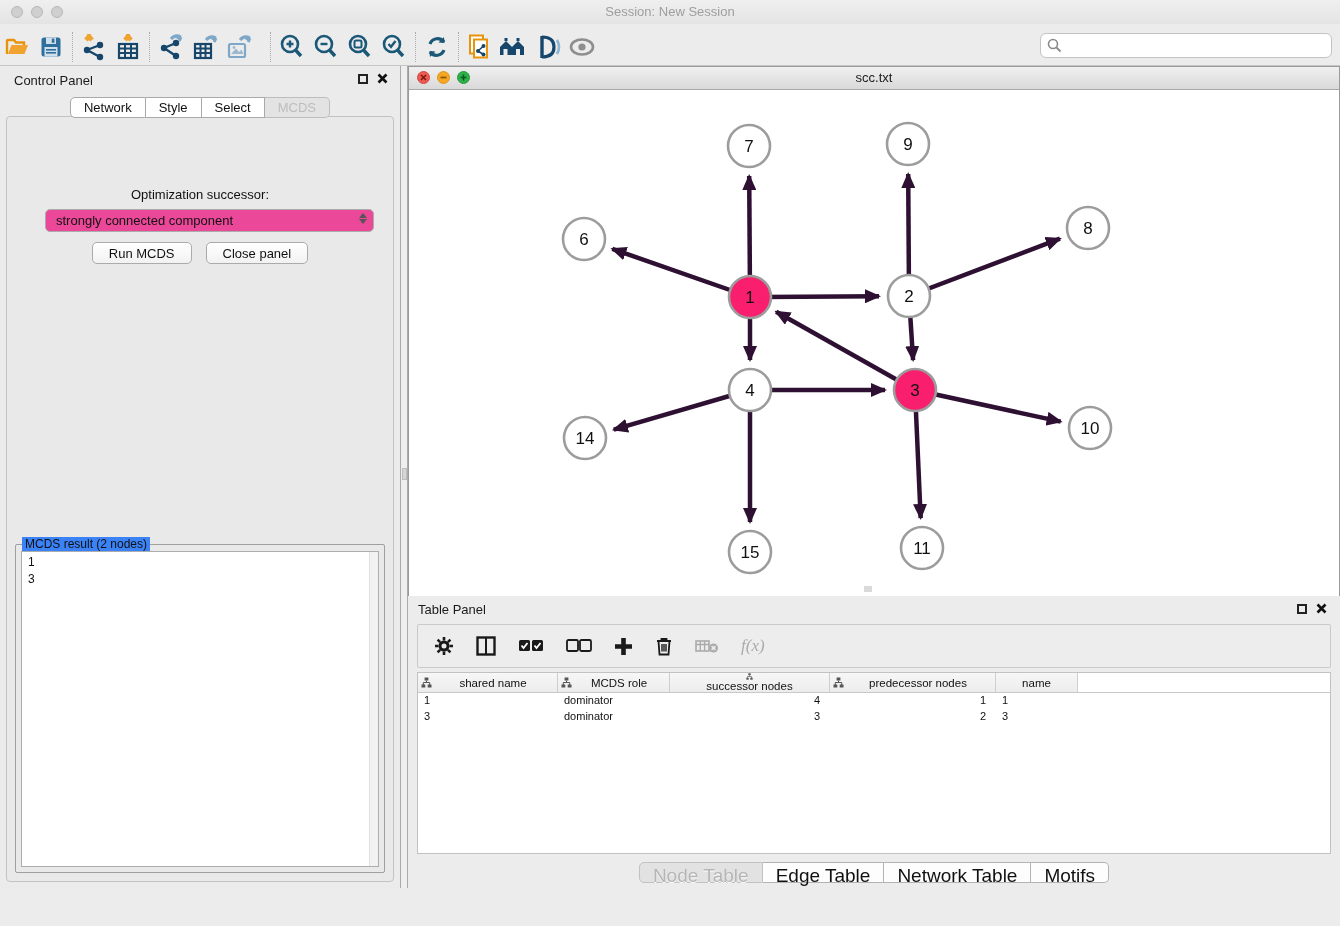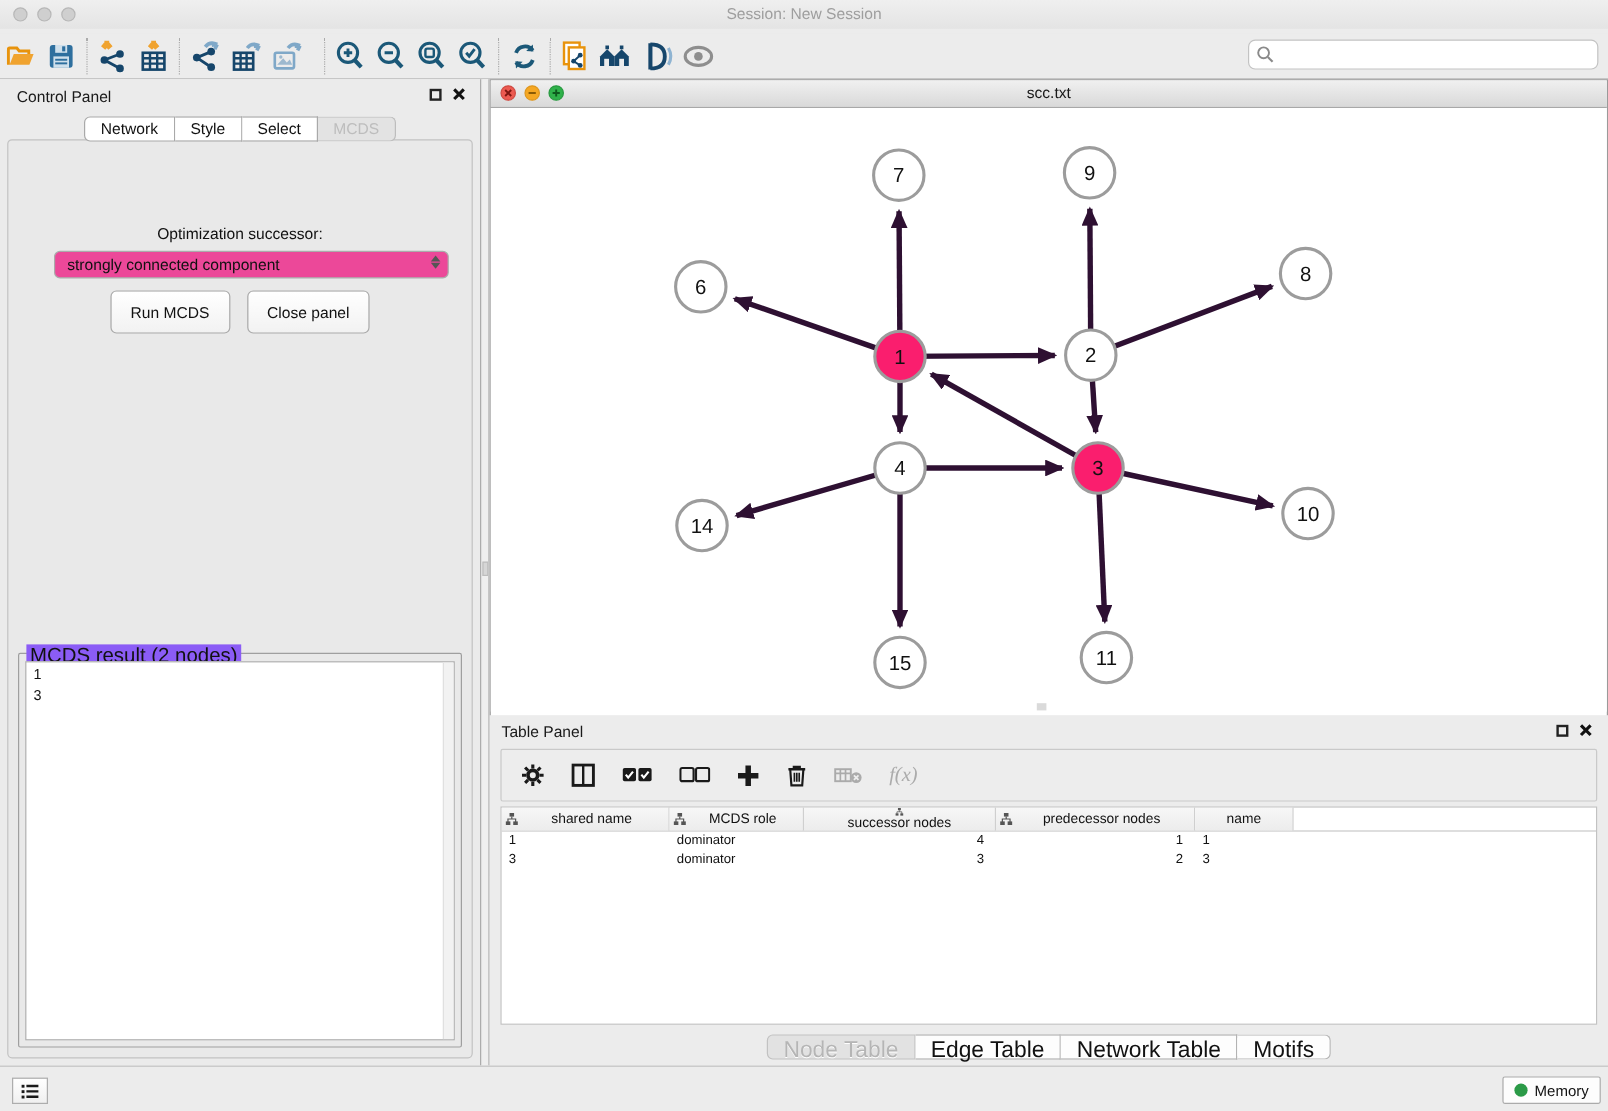--- a/index.html
+++ b/index.html
@@ -37,24 +37,24 @@
   .cp-tab.active { background:#E3E3E3; color:#BDBDBD; border-color:#BDBDBD; }
 
   #cp-box { position:absolute; left:6px; right:6px; top:50px; bottom:6px; border:1px solid #C2C2C2; border-radius:4px; background:#E9E9E9; }
   #opt-label { position:absolute; left:0; right:0; top:70px; text-align:center; font-size:13px; color:#111; }
   #criterion-select { position:absolute; left:38px; top:92px; width:329px; height:23px; background:#ec4899; border:1px solid #ABABAB; border-radius:5px; font-size:13px; color:#111; display:flex; align-items:center; padding-left:10px; }
   #criterion-stepper { position:absolute; right:6px; top:3px; display:flex; flex-direction:column; gap:1px; }
   #criterion-stepper i { width:0; height:0; border-left:4px solid transparent; border-right:4px solid transparent; }
   #criterion-stepper i.up { border-bottom:5px solid #555; }
   #criterion-stepper i.down { border-top:5px solid #555; }
   #cp-buttons { position:absolute; left:0; right:0; top:125px; display:flex; justify-content:center; gap:14px; }
-  .cp-btn { font-size:13px; height:36px; padding:0 16px; background:linear-gradient(#FFFFFF,#F2F2F2); border:1px solid #ABABAB; border-radius:5px; color:#111; }
+  .cp-btn { font-size:13px; height:22px; padding:0 16px; background:linear-gradient(#FFFFFF,#F2F2F2); border:1px solid #ABABAB; border-radius:5px; color:#111; }
 
   #result-group { position:absolute; left:8px; right:8px; top:427px; bottom:8px; border:1px solid #9F9F9F; border-radius:2px; }
-  #result-title { position:absolute; left:6px; top:-8px; background:#8b5cf6; padding:0 3px; font-size:17px; color:#111; }
+  #result-title { position:absolute; left:6px; top:-8px; background:#3b82f6; padding:0 3px; font-size:12px; color:#111; }
   #result-area { position:absolute; left:5px; right:5px; top:6px; bottom:5px; background:#fff; border:1px solid #ADADAD; overflow:hidden; }
   #result-lines { padding:2px 6px; font-size:12px; color:#111; line-height:17px; }
   #result-scroll { position:absolute; right:0; top:0; bottom:0; width:9px; background:#F2F2F2; border-left:1px solid #E0E0E0; }
 
   
   #v-splitter { position:absolute; left:402px; top:66px; width:6px; height:822px; background:#EFEFEF; border-right:1px solid #ABABAB; }
   #v-grip { position:absolute; left:0px; top:402px; width:5px; height:12px; background:#D6D6D6; border:1px solid #BDBDBD; }
 
   
   #network-window { position:absolute; left:408px; top:66px; width:932px; height:664px; border:1px solid #9A9A9A; background:#fff; }
@@ -517,32 +517,14 @@
         </div>
     </div>
     <div id="tp-tabs">
         <div class="tp-tab active">Node Table</div>
         <div class="tp-tab">Edge Table</div>
         <div class="tp-tab">Network Table</div>
         <div class="tp-tab">Motifs</div>
       </div>
   </div>
 
-  <div id="status-bar">
-    <div id="list-btn">
-      <svg width="16" height="13" viewBox="0 0 16 13">
-          <g stroke="#1a1a1a" stroke-width="2">
-            <path d="M5 2 H15 M5 6.5 H15 M5 11 H15"></path>
-          </g>
-          <g fill="#1a1a1a">
-            <rect x="1" y="1" width="2.4" height="2.4"></rect>
-            <rect x="1" y="5.5" width="2.4" height="2.4"></rect>
-            <rect x="1" y="10" width="2.4" height="2.4"></rect>
-          </g>
-        </svg>
-    </div>
-    <div id="memory-btn">
-      <span id="memory-dot"></span>
-      <span>Memory</span>
-    </div>
-  </div>
 
 </div>
 
 </body></html>

